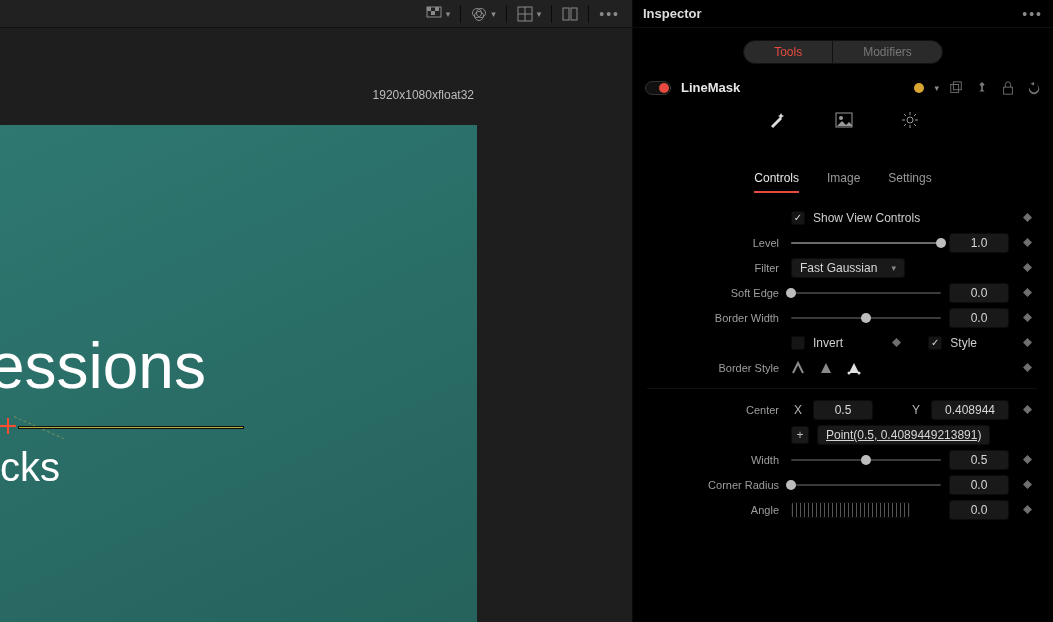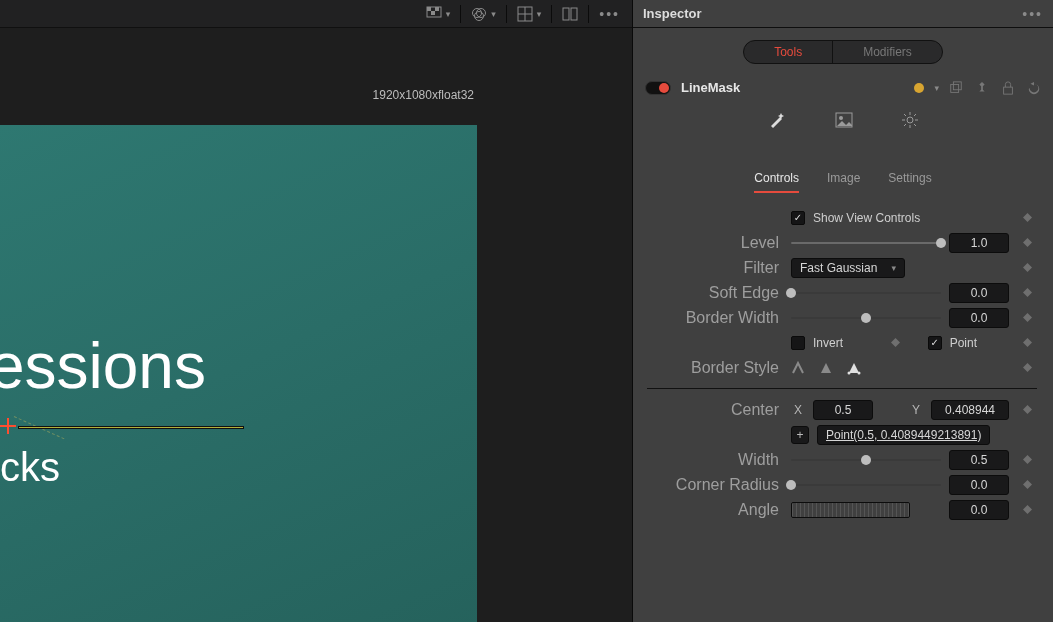--- a/index.html
+++ b/index.html
@@ -23,21 +23,21 @@
 .sub-text { position: absolute; left: -100px; top: 320px; font-size: 40px; font-weight: 400; color: #fff; }
 .marker { position: absolute; left: 4px; top: 295px; }
 .marker .cross { position: absolute; width: 16px; height: 16px; left: -4px; top: -2px; }
 .marker .cross::before, .marker .cross::after { content: ""; position: absolute; background: #ff4d2f; }
 .marker .cross::before { left: 0; top: 7px; width: 16px; height: 2px; }
 .marker .cross::after { left: 7px; top: 0; width: 2px; height: 16px; }
 .marker .line { position: absolute; left: 14px; top: 6px; width: 226px; height: 3px; background: #b2b23d; border: 1px solid #111; }
 .marker .dotline { position: absolute; left: 10px; top: -4px; width: 55px; height: 0; border-top: 1px dashed #6f8f63; transform-origin: left center; transform: rotate(24deg); }
 
 
-.inspector { flex: 1; background: #404040; border-left: 1px solid #0a0a0a; display: flex; flex-direction: column; }
+.inspector { flex: 1; background: #000000; border-left: 1px solid #0a0a0a; display: flex; flex-direction: column; }
 .insp-header { height: 28px; display: flex; align-items: center; justify-content: space-between; padding: 0 10px; border-bottom: 1px solid #0e0e0e; }
 .insp-header .title { font-size: 13px; font-weight: 600; color: #ddd; }
 
 .pillbar { display: flex; justify-content: center; padding: 12px 0 10px 0; }
 .pill { display: flex; background: #2a2a2b; border: 1px solid #111; border-radius: 14px; overflow: hidden; }
 .pill span { padding: 4px 30px; font-size: 12px; cursor: pointer; }
 .pill .active { color: #e64b3d; }
 .pill .inactive { color: #777; border-left: 1px solid #111; }
 
 .node-row { display: flex; align-items: center; padding: 6px 12px; gap: 10px; }
@@ -50,21 +50,21 @@
 
 .tabs { display: flex; gap: 28px; justify-content: center; padding: 10px 0 0 0; }
 .tab { display: flex; flex-direction: column; align-items: center; gap: 4px; cursor: pointer; padding-bottom: 6px; }
 .tab svg { width: 18px; height: 18px; fill: #9a9a9a; }
 .tab span { font-size: 12px; color: #9a9a9a; margin-top: 38px; }
 .tab.active span { color: #e7e7e7; }
 .tab.active { border-bottom: 2px solid #e64b3d; }
 
 .controls { padding: 12px 16px 0 0; }
 .row { display: flex; align-items: center; height: 25px; gap: 8px; }
-.row .label { width: 150px; text-align: right; font-size: 16px; color: #9e9e9e; padding-right: 4px; }
+.row .label { width: 150px; text-align: right; font-size: 11px; color: #9e9e9e; padding-right: 4px; }
 .row .key { width: 14px; text-align: center; color: #b5b5b5; font-size: 12px; }
 .slider { flex: 1; height: 14px; position: relative; }
 .slider .track { position: absolute; left: 0; right: 0; top: 6px; height: 2px; background: #3a3a3a; border-radius: 1px; }
 .slider .track-fill { position: absolute; left: 0; top: 6px; height: 2px; background: #6a6a6a; border-radius: 1px; }
 .slider .thumb { position: absolute; top: 2px; width: 10px; height: 10px; border-radius: 50%; background: #bdbdbd; transform: translateX(-50%); }
 .numbox { width: 60px; height: 20px; background: #19191a; border: 1px solid #0c0c0c; border-radius: 3px; color: #d8d8d8; font-size: 12px; text-align: center; line-height: 18px; }
 .numbox.wide { width: 78px; }
 .keyf { width: 20px; display:flex; justify-content:center; align-items:center; }
 .keyf svg { width: 9px; height: 9px; fill: #6f6f6f; }
 
@@ -291,21 +291,21 @@
         <div class="checkbox"></div>
         <span style="color:#cfcfcf;">Invert</span>
         <div style="flex:1"></div>
         <div class="keyf">
             <svg viewBox="0 0 9 9">
               <path d="M4.5 0L9 4.5 4.5 9 0 4.5z"></path>
             </svg>
           </div>
         <div style="width:6px"></div>
         <div class="checkbox checked"></div>
-        <span style="color:#cfcfcf;">Point</span>
+        <span style="color:#cfcfcf;">Style</span>
         <div style="width:24px"></div>
         <div class="keyf">
             <svg viewBox="0 0 9 9">
               <path d="M4.5 0L9 4.5 4.5 9 0 4.5z"></path>
             </svg>
           </div>
       </div>
 
       <div class="row">
         <div class="label">Border Style</div>

